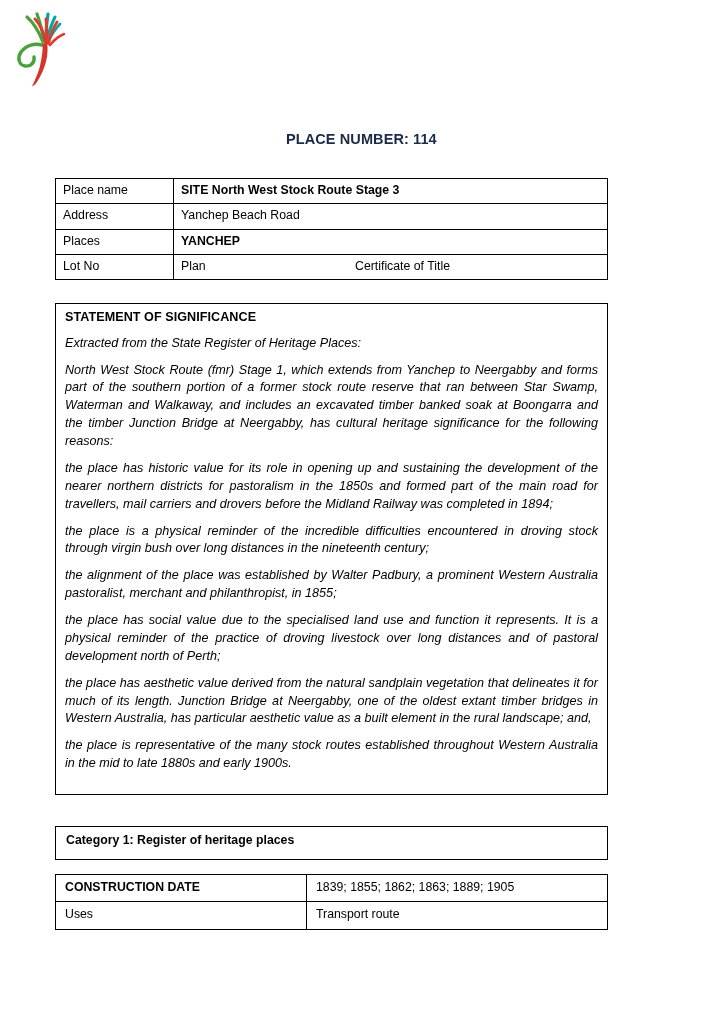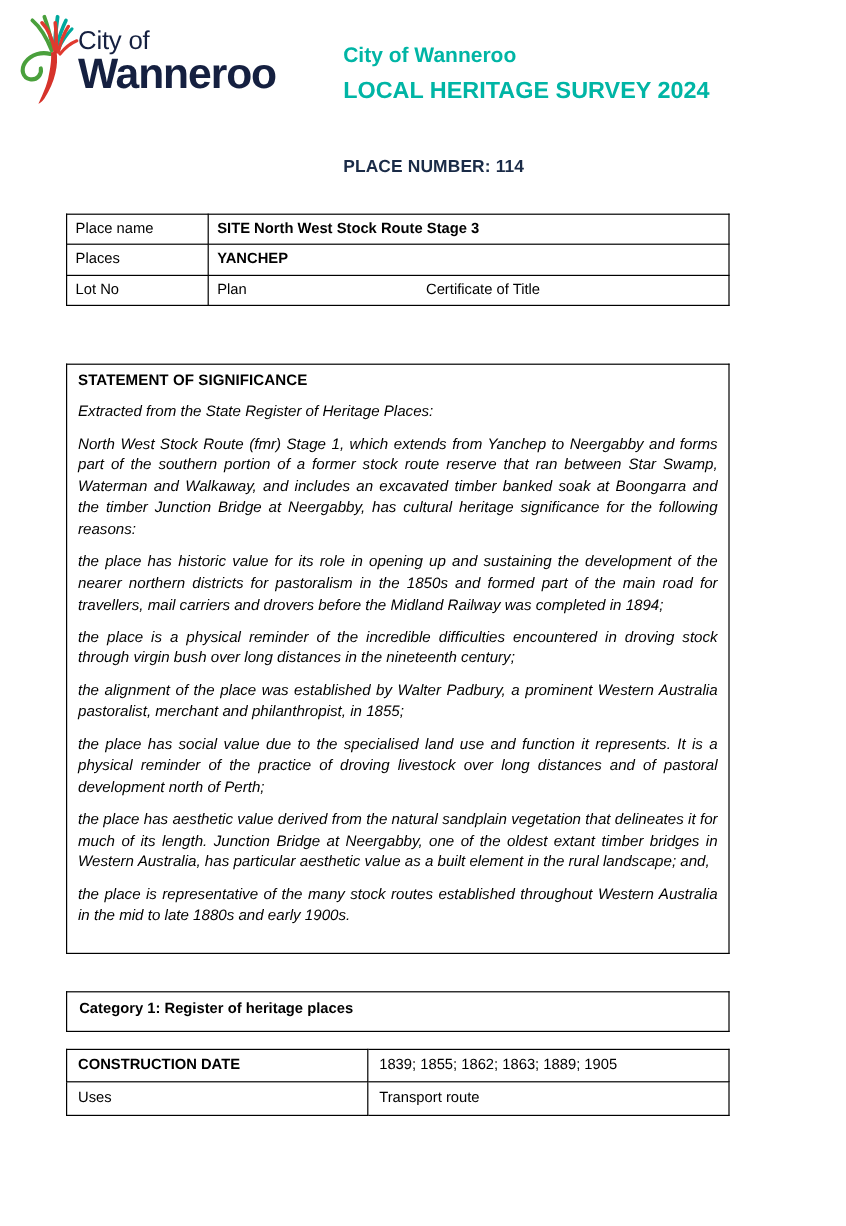--- a/index.html
+++ b/index.html
@@ -171,39 +171,35 @@
         <path d="M35.5 29 C39 22 43 16 47 12" stroke="#00a99d" stroke-width="2.6" fill="none" stroke-linecap="round"></path>
 
         <path d="M29 33 C22 31 13 33 8 40 C4 46 6 53 12 54 C18 55 22 50 21 45" stroke="#4aa03c" stroke-width="3.4" fill="none" stroke-linecap="round"></path>
 
         <path d="M33 31 C31 22 28 13 22 7" stroke="#e03a2f" stroke-width="3.0" fill="none" stroke-linecap="round"></path>
         <path d="M34 31 C34 22 34 14 33 7" stroke="#e03a2f" stroke-width="3.0" fill="none" stroke-linecap="round"></path>
         <path d="M35.5 31.5 C37.5 23 40 16 44 10" stroke="#e03a2f" stroke-width="2.8" fill="none" stroke-linecap="round"></path>
         <path d="M37 33 C41 28 46 24 51 22" stroke="#e03a2f" stroke-width="2.6" fill="none" stroke-linecap="round"></path>
         <path d="M34 30 C36 42 33 56 24 70 C22 73 20 74 19 74.5 C21 70 25 62 27 54 C29 45 30 38 29.5 32" fill="#d6332b"></path>
       </svg>
-      <div class="logo-wordmark">
-        <span class="logo-line1">City of</span>
-        <span class="logo-line2">Wanneroo</span>
-      </div>
     </div>
 
-    <div class="header-titles">
-      <div class="title-line title-1">City of Wanneroo</div>
-      <div class="title-line title-2">LOCAL HERITAGE SURVEY 2024</div>
-    </div>
   </div>
 
   <div class="place-number">PLACE NUMBER: 114</div>
 
   <table class="doc-table" id="info-table">
     <tbody>
       <tr>
         <td class="c-label">Place name</td>
         <td class="b">SITE North West Stock Route Stage 3</td>
+      </tr>
+      <tr>
+        <td class="c-label">Address</td>
+        <td>Yanchep Beach Road</td>
       </tr>
       <tr>
         <td class="c-label">Places</td>
         <td class="b">YANCHEP</td>
       </tr>
       <tr>
         <td class="c-label">Lot No</td>
         <td>
           <div class="cell-split">
             <span>Plan</span>

